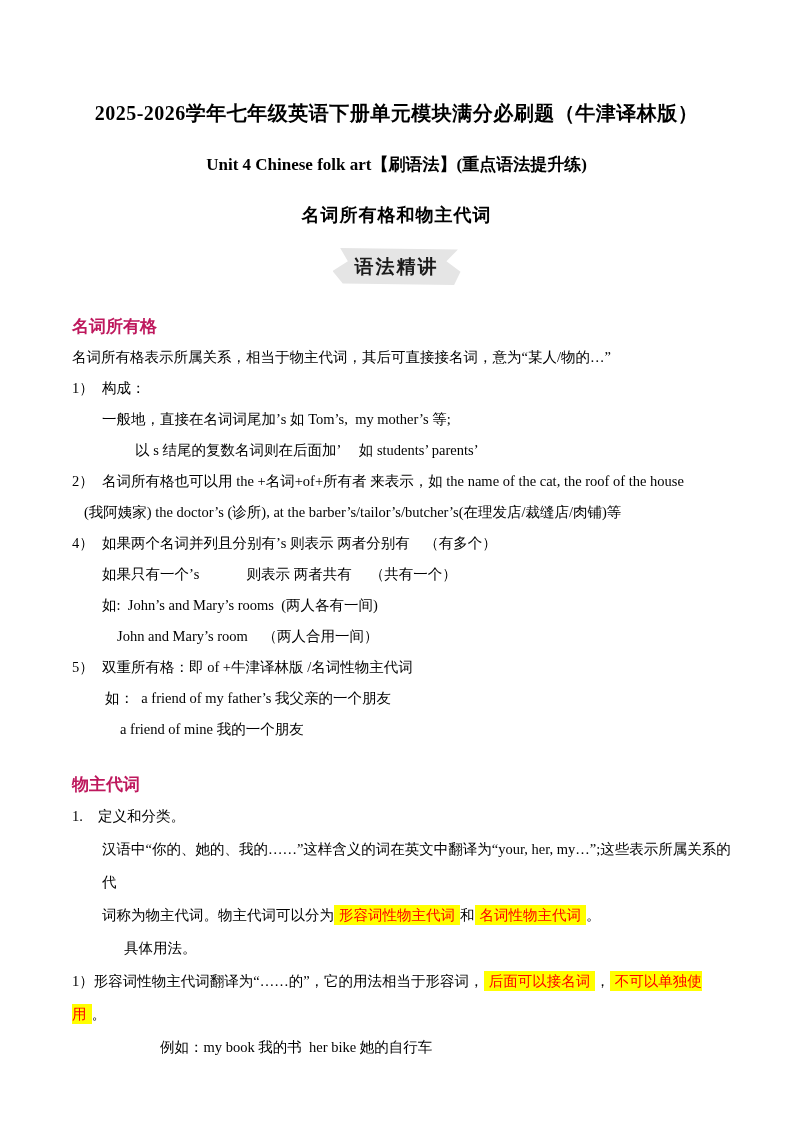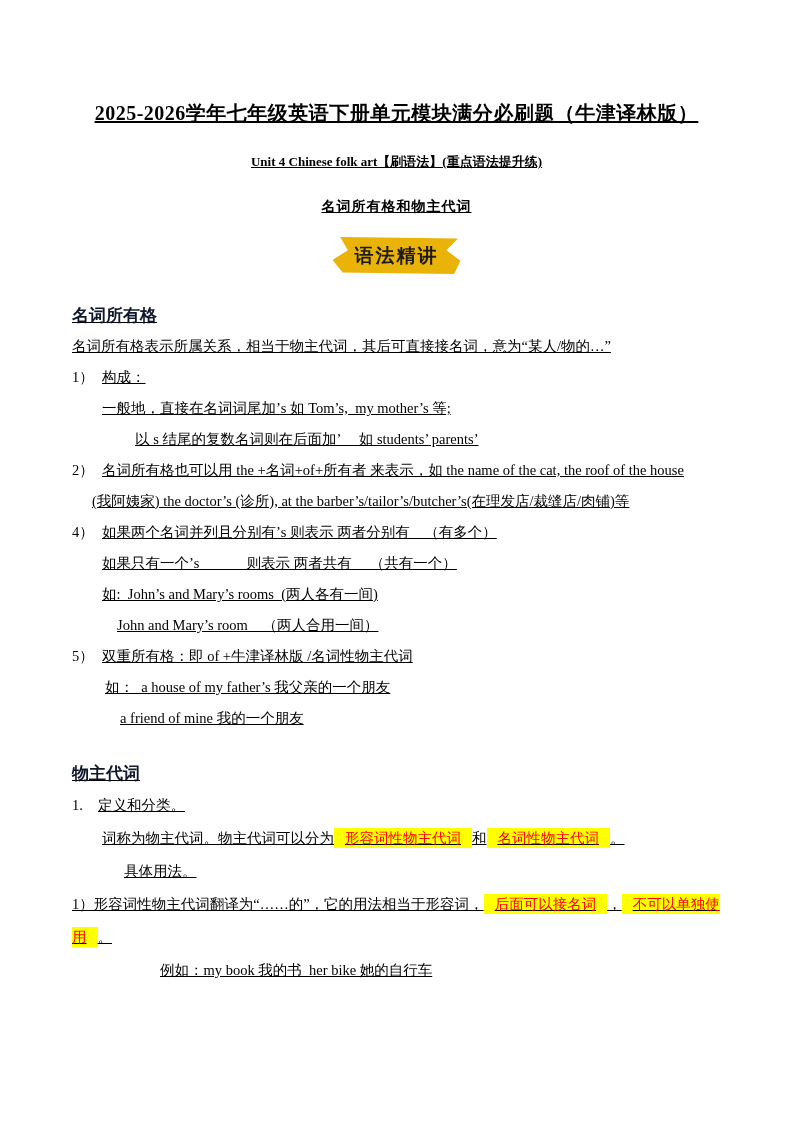--- a/index.html
+++ b/index.html
@@ -1,52 +1,51 @@
 <!DOCTYPE html>
 <html><head>
 <meta charset="utf-8">
 <style>
   html,body{margin:0;padding:0;background:#ffffff;}
   .page{
     width:793px;height:1122px;margin:0 auto;background:#ffffff;
     font-family:"Liberation Serif","DejaVu Serif",serif;
     color:#000;overflow:hidden;box-sizing:border-box;
     position:relative;
-    text-decoration:underline;
   }
   .doc-header{text-align:center;}
   .title-1{margin:0;padding-top:100px;font-size:20px;font-weight:bold;letter-spacing:0.5px;}
-  .title-2{margin:26px 0 0 0;font-size:13px;font-weight:bold;}
-  .title-3{margin:27px 0 0 0;font-size:14px;font-weight:bold;letter-spacing:1px;}
+  .title-2{margin:26px 0 0 0;font-size:17px;font-weight:bold;}
+  .title-3{margin:27px 0 0 0;font-size:18px;font-weight:bold;letter-spacing:1px;}
   .badge-wrap{margin-top:21px;text-align:center;}
   .badge{
     display:inline-block;width:128px;height:37px;line-height:37px;
-    background:#eab308;color:#1a1a1a;font-size:19px;font-weight:bold;
+    background:#e5e5e5;color:#1a1a1a;font-size:19px;font-weight:bold;
     letter-spacing:2px;text-align:center;
     clip-path:polygon(6% 0%, 98% 4%, 89% 36%, 100% 64%, 95% 100%, 8% 96%, 0% 62%, 12% 36%);
   }
   .body-block{margin:0 61px 0 72px;font-size:14.5px;}
   .sec-heading{
-    color:#0f172a;font-weight:bold;font-size:17px;
+    color:#be185d;font-weight:bold;font-size:17px;
     line-height:31px;margin-top:26px;
   }
   .sec-heading.second{margin-top:24px;}
   .line{line-height:31px;white-space:pre-wrap;}
   .pp .line{line-height:33px;}
   .num{display:inline-block;width:30px;}
   .num-sm{display:inline-block;width:26px;}
   .ind-a{margin-left:30px;}
   .ind-b{margin-left:63px;}
-  .ind-wrap3{margin-left:20px;}
+  .ind-wrap3{margin-left:12px;}
   .ind-john{margin-left:45px;}
   .ind-ex5a{margin-left:33px;}
   .ind-ex5b{margin-left:48px;}
   .ind-usage{margin-left:52px;}
   .ind-example{margin-left:88px;}
-  .hl{background:#ffff00;color:#fe0000;padding:2px 11px;}
+  .hl{background:#ffff00;color:#fe0000;padding:2px 5px;}
 </style>
 </head>
 <body>
 
 <div class="page">
 
   <div class="doc-header">
     <div class="title-1">2025-2026学年七年级英语下册单元模块满分必刷题（牛津译林版）</div>
     <div class="title-2">Unit 4 Chinese folk art【刷语法】(重点语法提升练)</div>
     <div class="title-3">名词所有格和物主代词</div>
@@ -69,28 +68,29 @@
     <div class="line"><span class="num">2）</span><span>名词所有格也可以用 the +名词+of+所有者 来表示，如 the name of the cat, the roof of the house</span></div>
 
     <div class="line ind-wrap3">(我阿姨家) the doctor’s (诊所), at the barber’s/tailor’s/butcher’s(在理发店/裁缝店/肉铺)等</div>
 
     <div class="line"><span class="num">4）</span><span>如果两个名词并列且分别有’s 则表示 两者分别有　（有多个）</span></div>
     <div class="line ind-a">如果只有一个’s　　　 则表示 两者共有　 （共有一个）</div>
     <div class="line ind-a">如:  John’s and Mary’s rooms  (两人各有一间)</div>
     <div class="line ind-john">John and Mary’s room　（两人合用一间）</div>
 
     <div class="line"><span class="num">5）</span><span>双重所有格：即 of +牛津译林版 /名词性物主代词</span></div>
-    <div class="line ind-ex5a">如：  a house of my father’s 我父亲的一个朋友</div>
+    <div class="line ind-ex5a">如：  a friend of my father’s 我父亲的一个朋友</div>
     <div class="line ind-ex5b">a friend of mine 我的一个朋友</div>
 
     <div class="pp">
       <div class="sec-heading second">物主代词</div>
 
       <div class="line"><span class="num-sm">1.</span><span>定义和分类。</span></div>
 
+      <div class="line ind-a">汉语中“你的、她的、我的……”这样含义的词在英文中翻译为“your, her, my…”;这些表示所属关系的代</div>
 
       <div class="line ind-a"><span>词称为物主代词。物主代词可以分为</span><span class="hl">形容词性物主代词</span><span>和</span><span class="hl">名词性物主代词</span><span>。</span></div>
 
       <div class="line ind-usage">具体用法。</div>
 
       <div class="line"><span>1）形容词性物主代词翻译为“……的”，它的用法相当于形容词，</span><span class="hl">后面可以接名词</span><span>，</span><span class="hl">不可以单独使用</span><span>。</span></div>
 
       <div class="line ind-example">例如：my book 我的书  her bike 她的自行车</div>
     </div>
 

